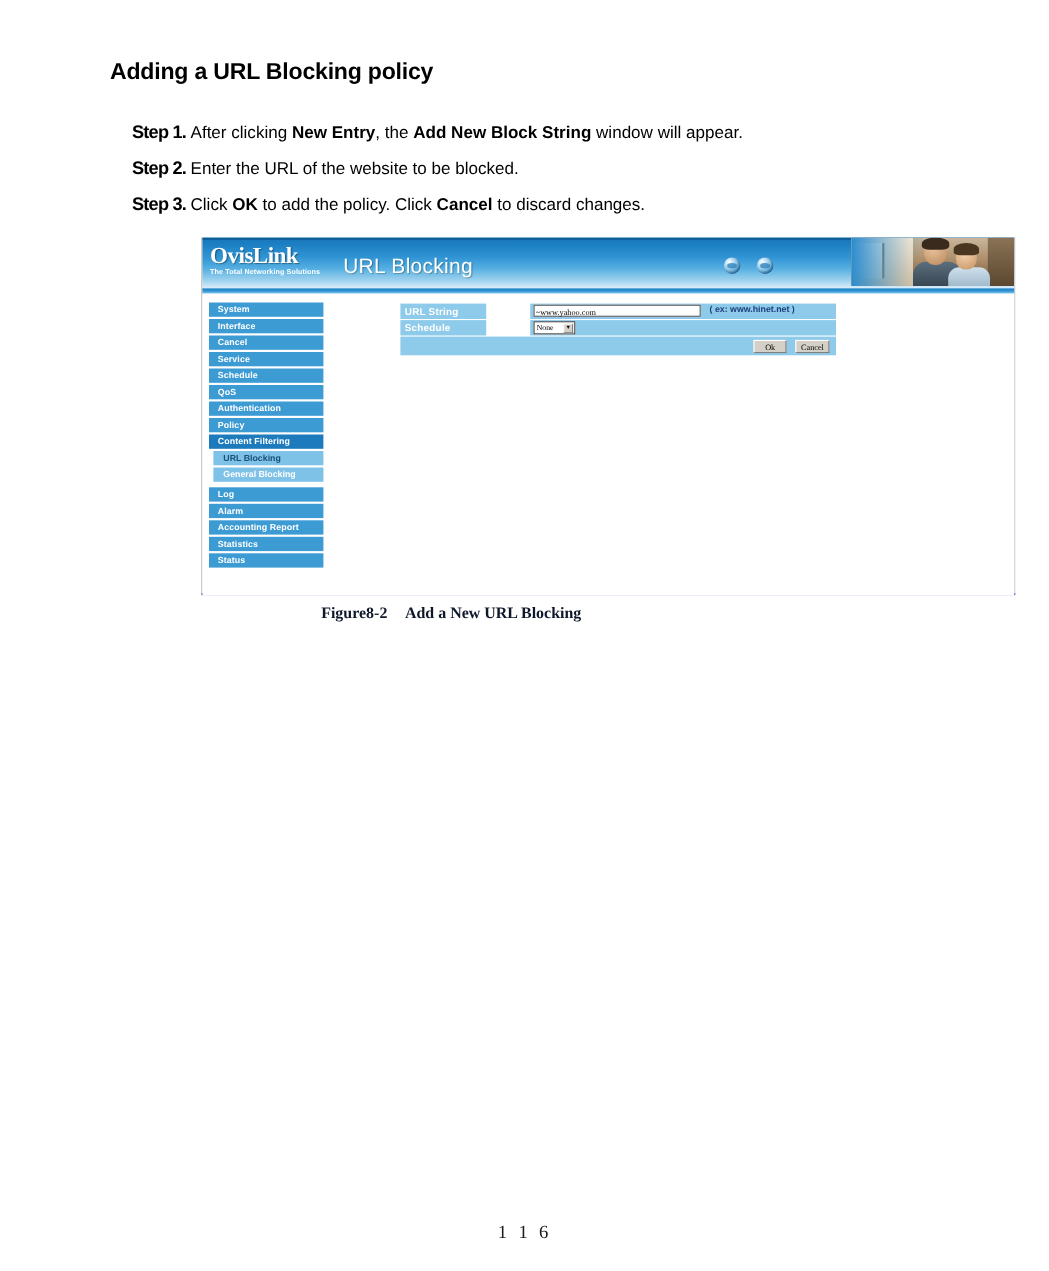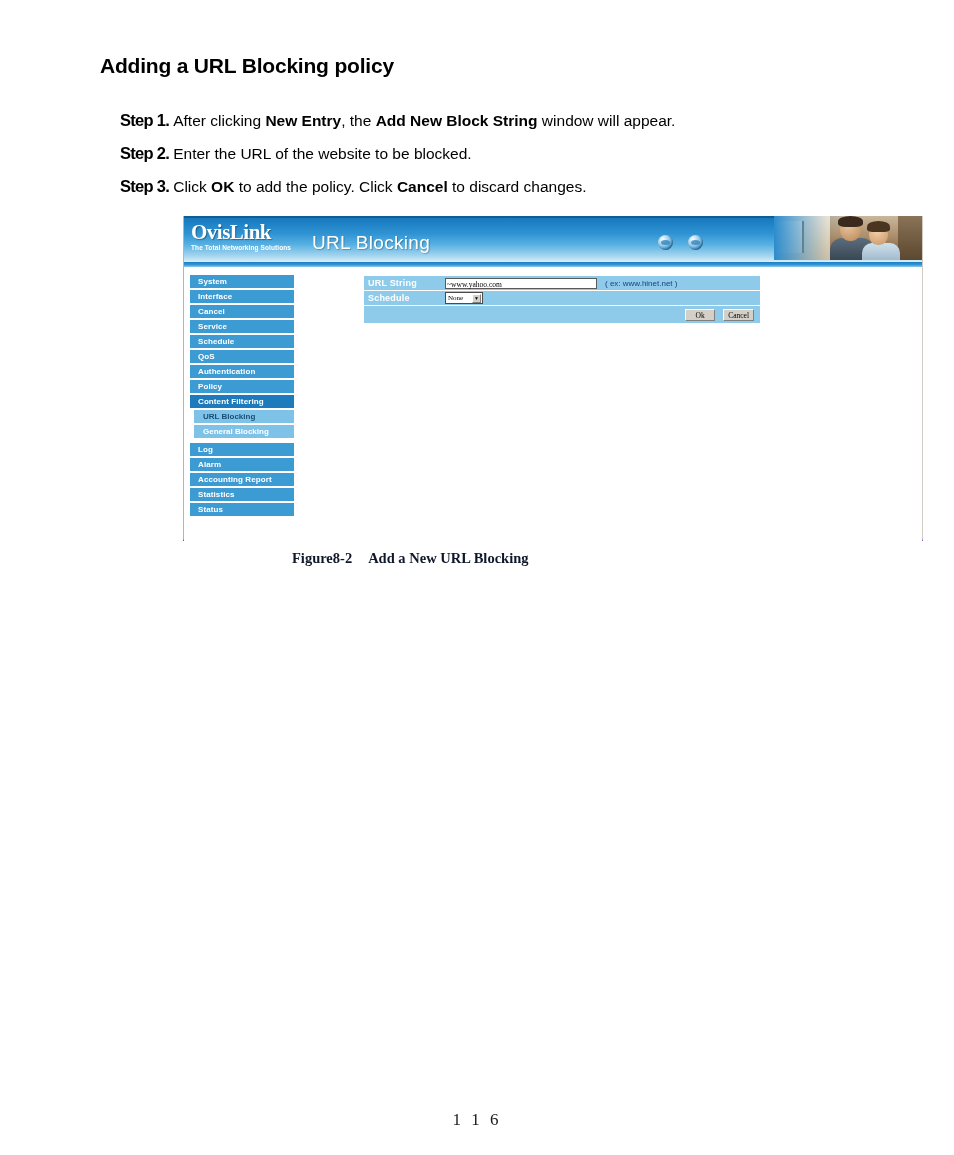--- a/index.html
+++ b/index.html
@@ -277,38 +277,38 @@
     box-sizing: border-box;
     letter-spacing: .2px;
   }
   .cell-value {
     flex: 1;
     background: #8ecbeb;
     padding: 1px 0 1px 3px;
     box-sizing: border-box;
     min-height: 14px;
     display: flex;
-    align-items: center;
+    margin-left: 40px;
   }
   .url-input {
     width: 152px;
     height: 11px;
     font-size: 7.5px;
     font-family: "Liberation Serif", serif;
     padding: 0 1px;
     border: 1px solid #5a5a5a;
     background: #ffffff;
     color: #000;
     box-sizing: border-box;
     line-height: 11px;
   }
   .hint {
     margin-left: 8px;
     font-size: 8px;
-    font-weight: normal;
+    font-weight: bold;
     color: #1d3f7a;
     white-space: nowrap;
   }
   .sel {
     display: inline-flex;
     align-items: center;
     width: 38px;
     height: 12px;
     border: 1px solid #4a4a4a;
     background: #ffffff;

